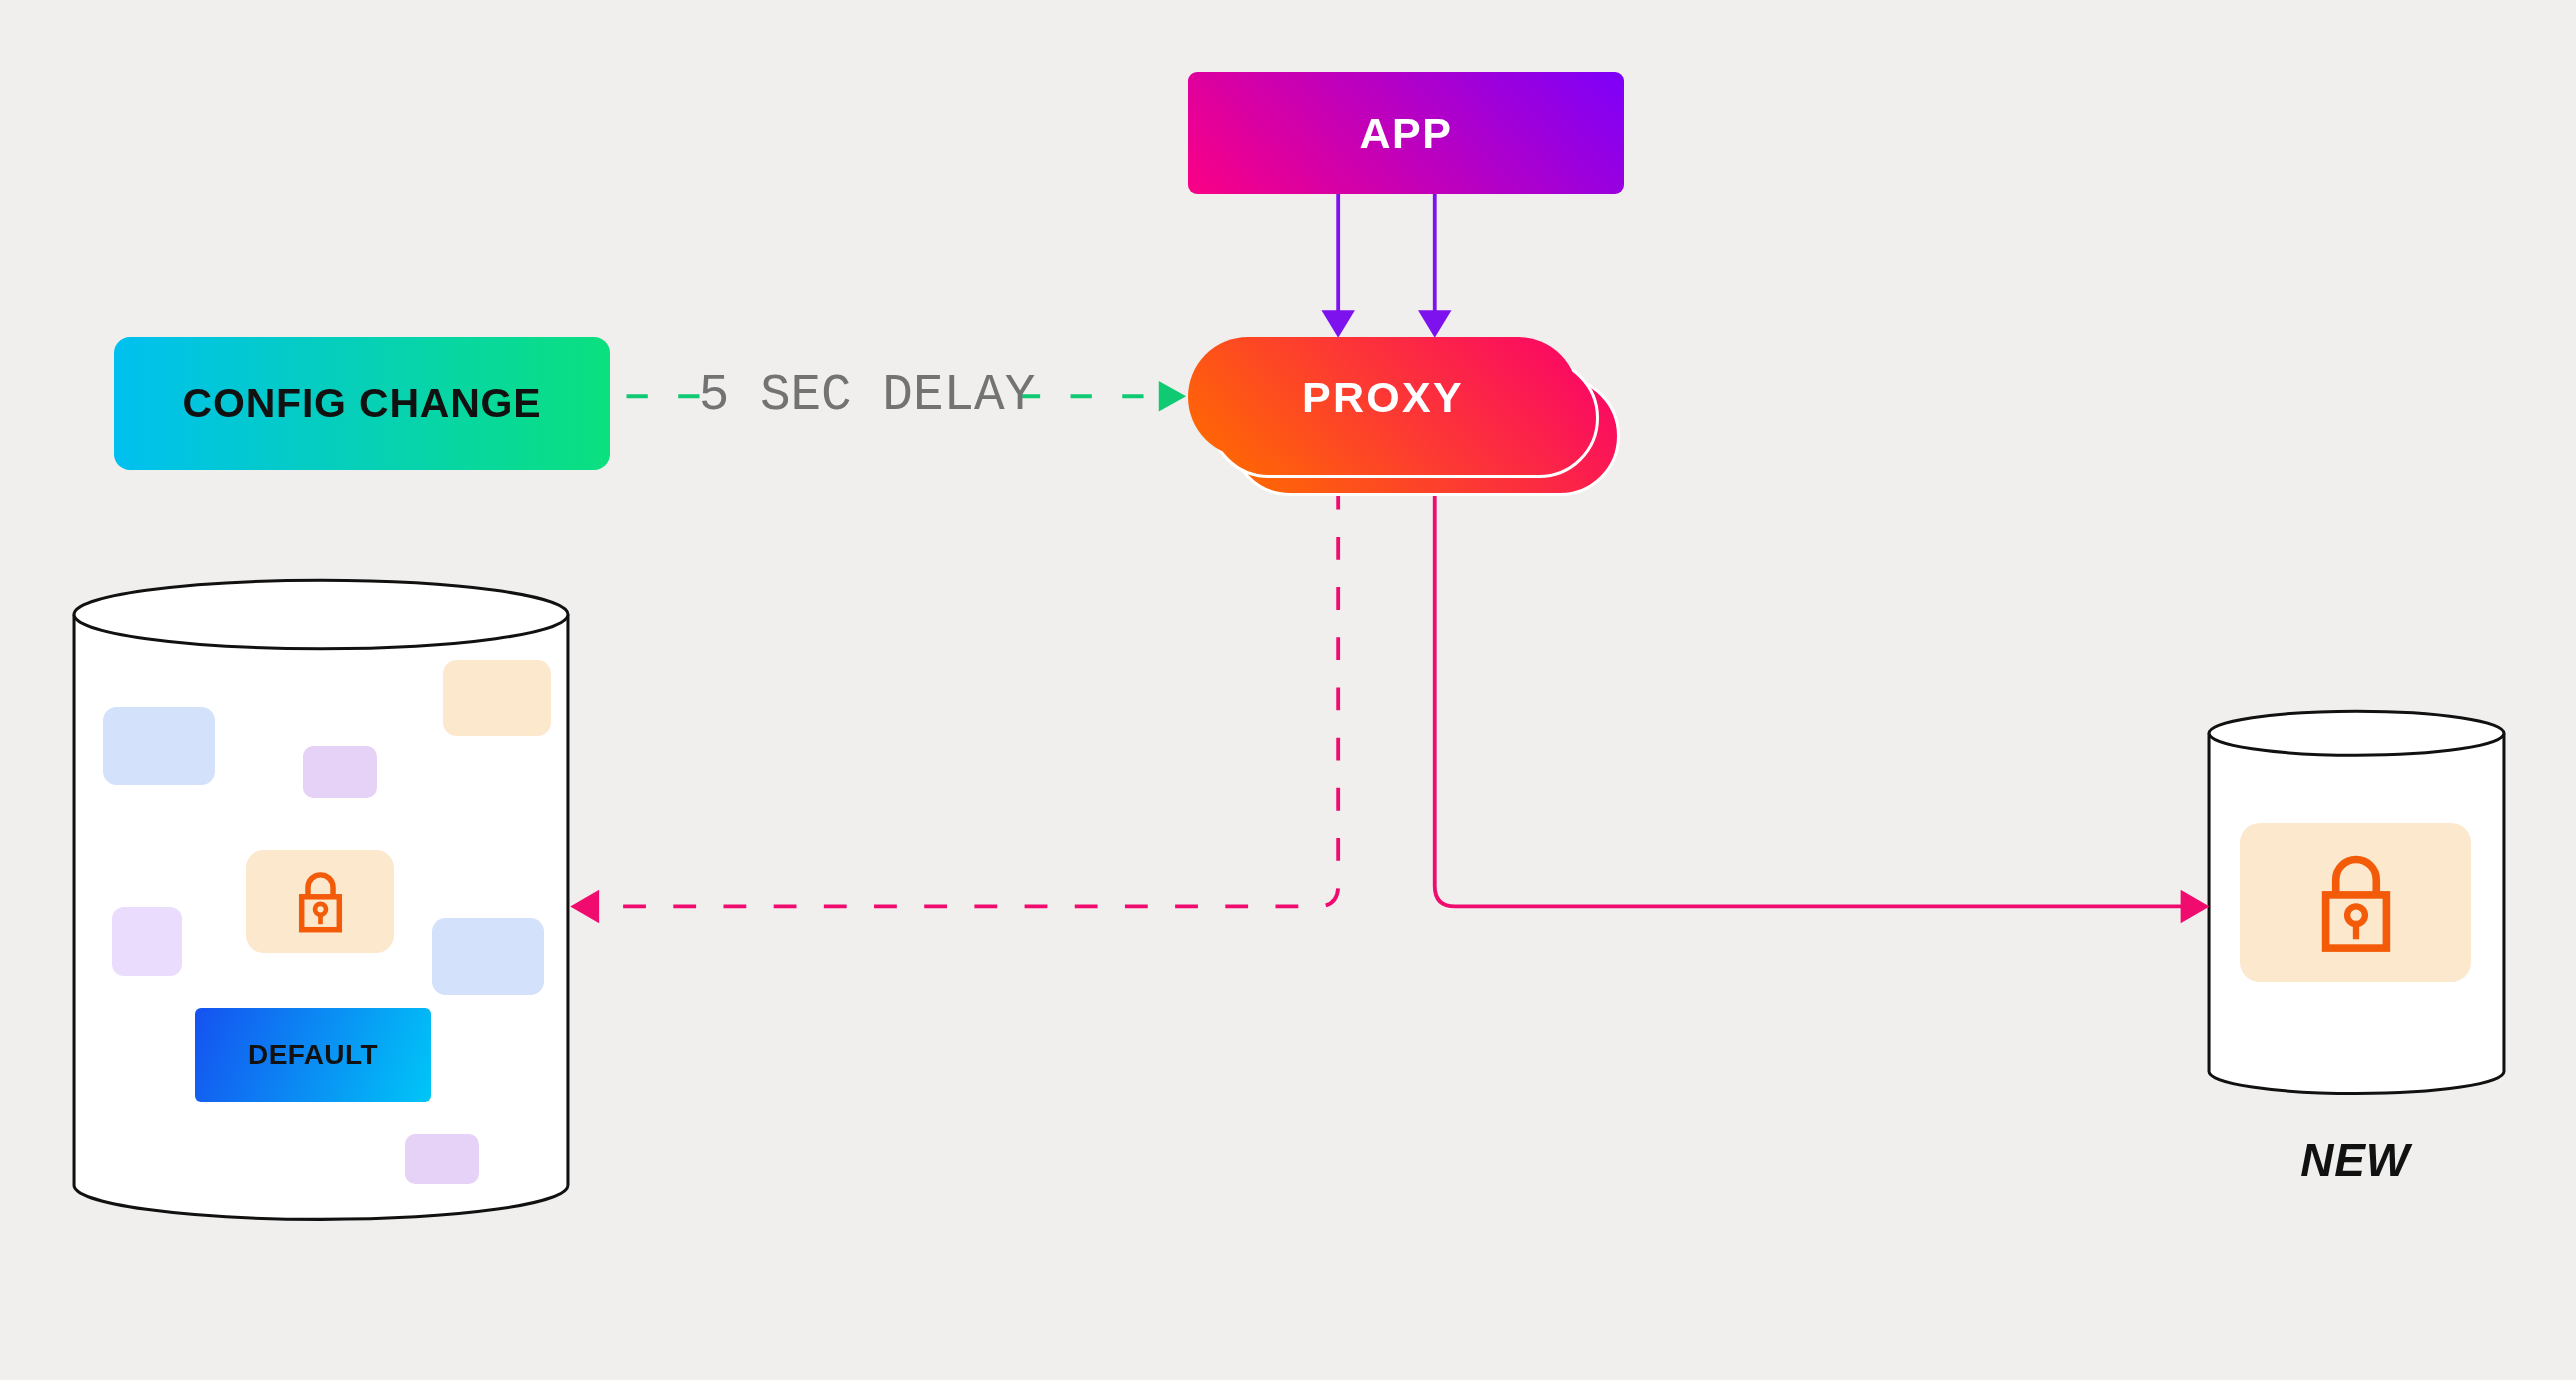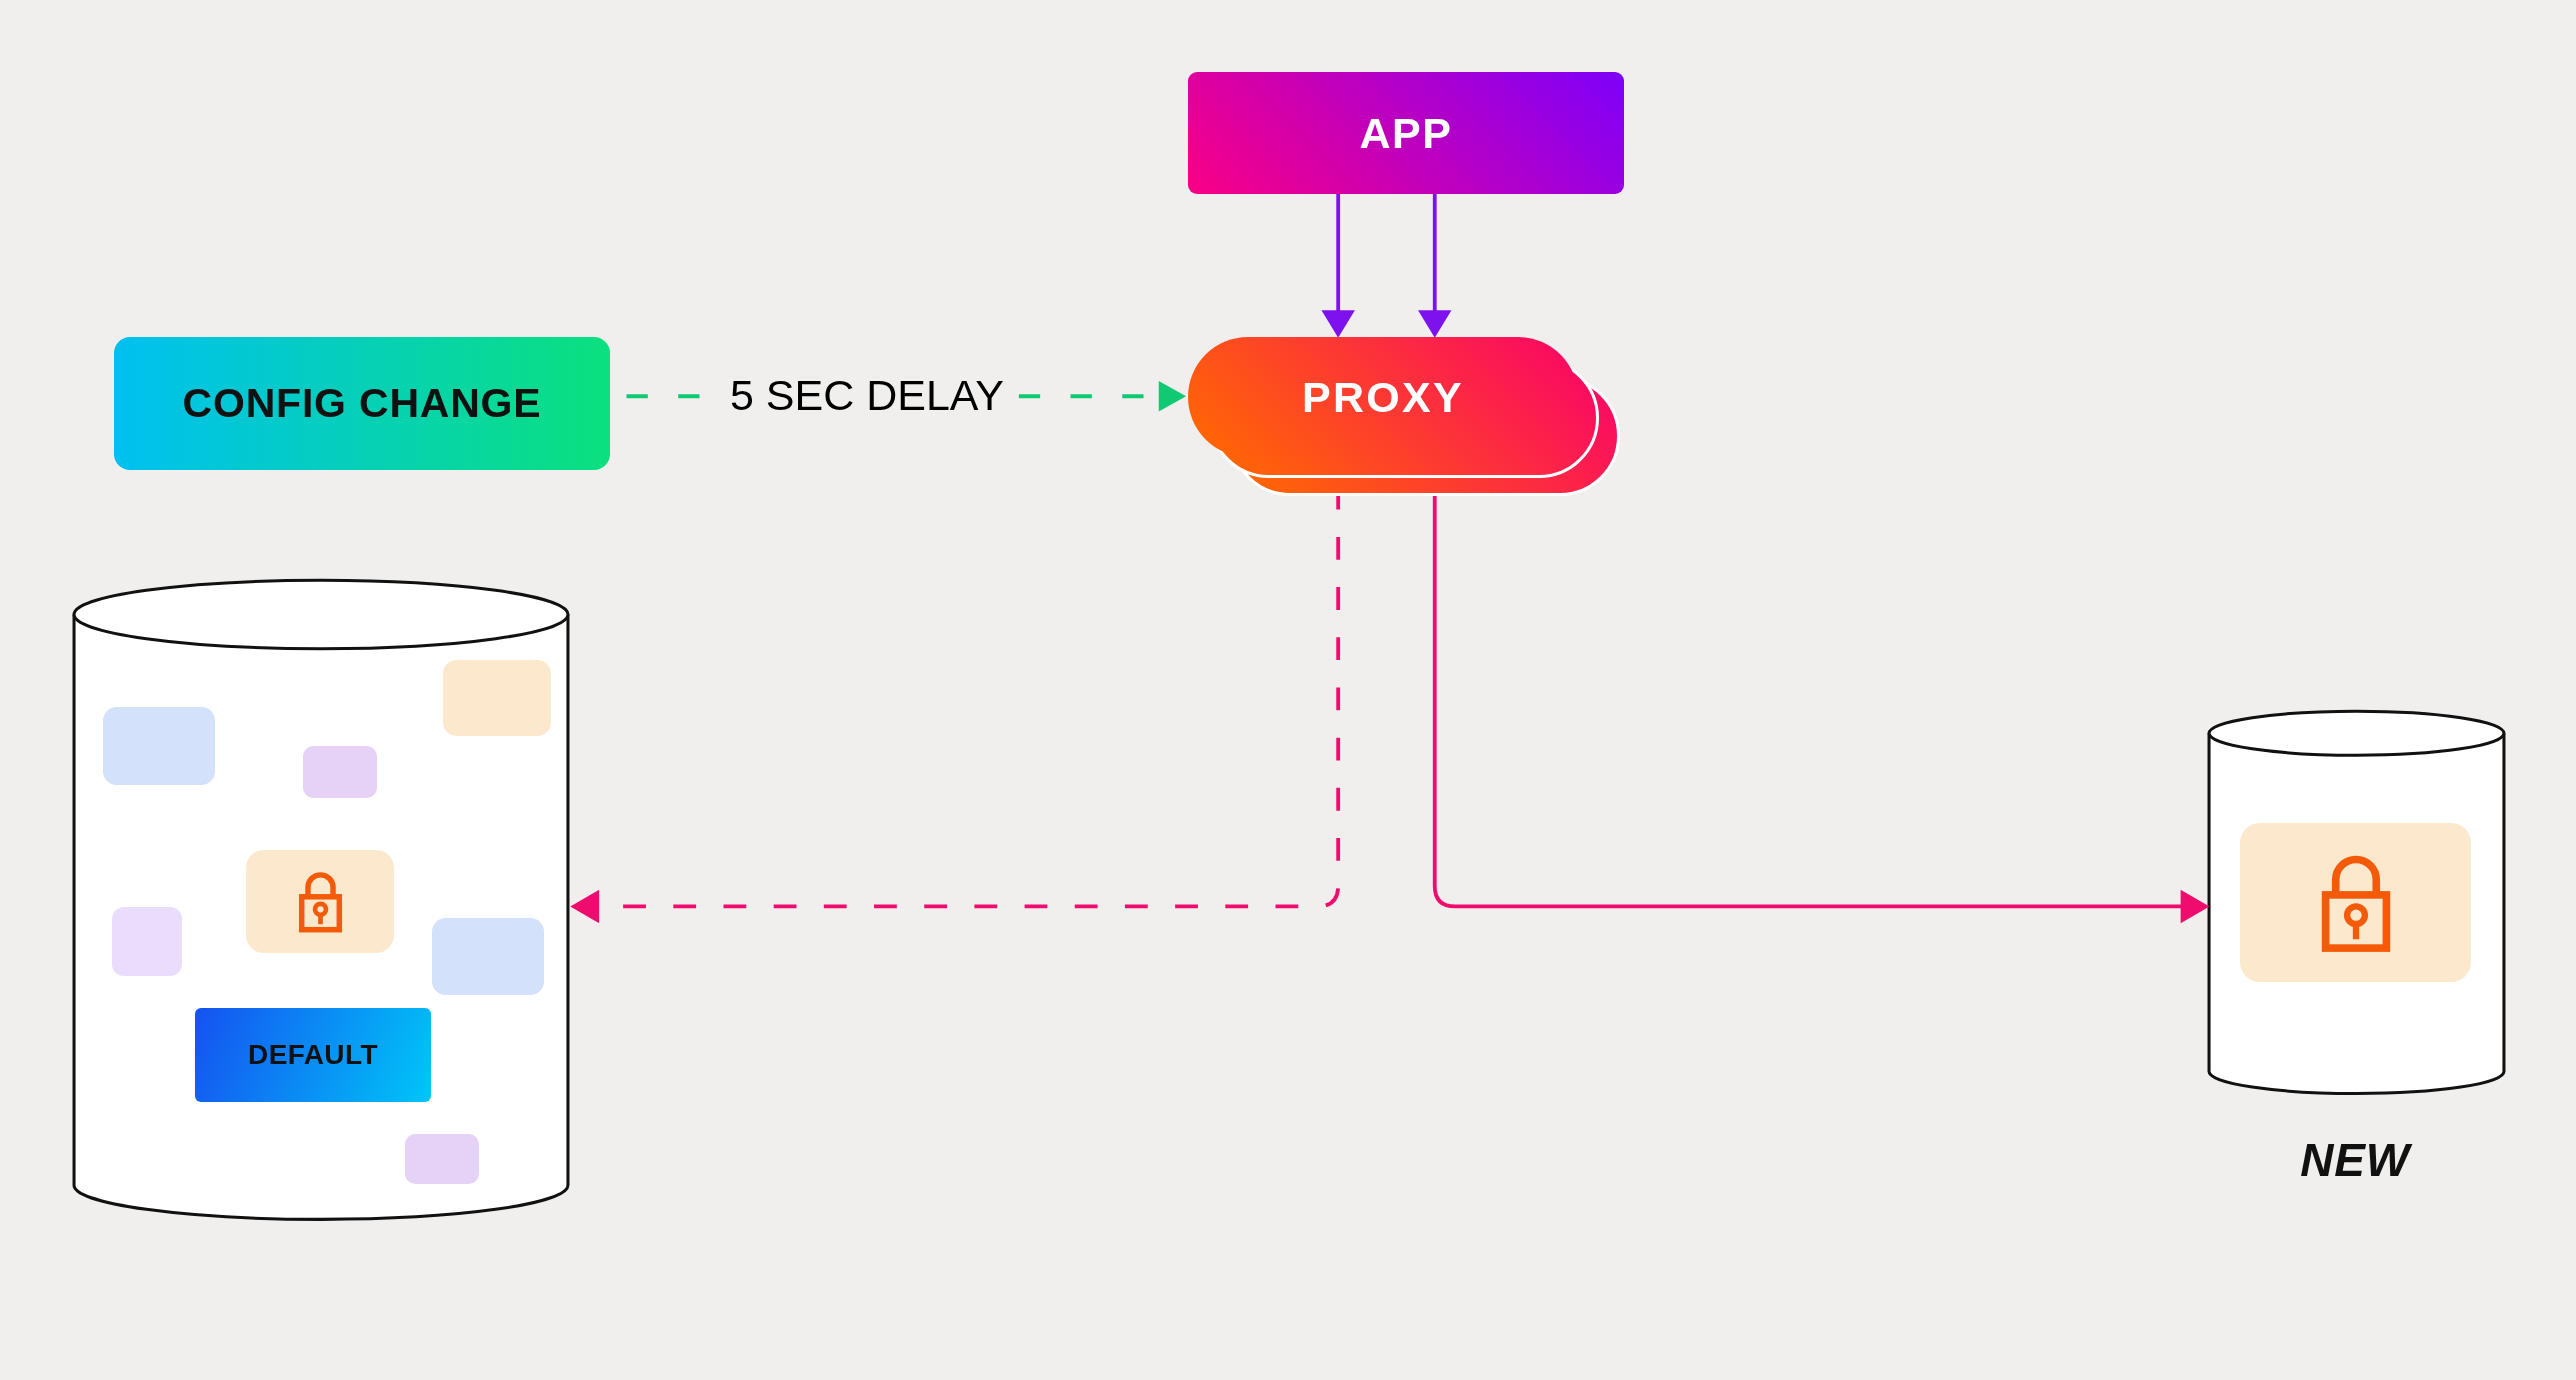--- a/index.html
+++ b/index.html
@@ -37,21 +37,21 @@
   .proxy-front .node-label{color:var(--white);font-size:43px;letter-spacing:2.3px;}
 
   
   .config-node{left:74px;top:337px;width:496px;height:133px;border-radius:16px;
     background:linear-gradient(90deg,var(--config-grad-start),var(--config-grad-end));z-index:4;margin-left:40px;}
   .config-node .node-label{color:var(--ink);font-size:41px;letter-spacing:0.8px;}
 
   
   .delay-label{left:715px;top:363px;width:304px;height:64px;z-index:4;
     display:flex;align-items:center;justify-content:center;
-    font-family:Liberation Sans, sans-serif;font-size:43px;color:#000000;white-space:nowrap;}
+    font-family:Liberation Mono, monospace;font-size:51px;color:#737373;white-space:nowrap;}
 
   
   .cyl{z-index:1;}
   .cyl path,.cyl ellipse{fill:var(--white);stroke:var(--ink);stroke-width:4px;}
 
   
   .blk{z-index:2;border-radius:13.7px;}
   .blk-blue{background:var(--light-blue);}
   .blk-peach{background:var(--peach);}
   .blk-lav{background:var(--lavender);border-radius:10.6px;}

